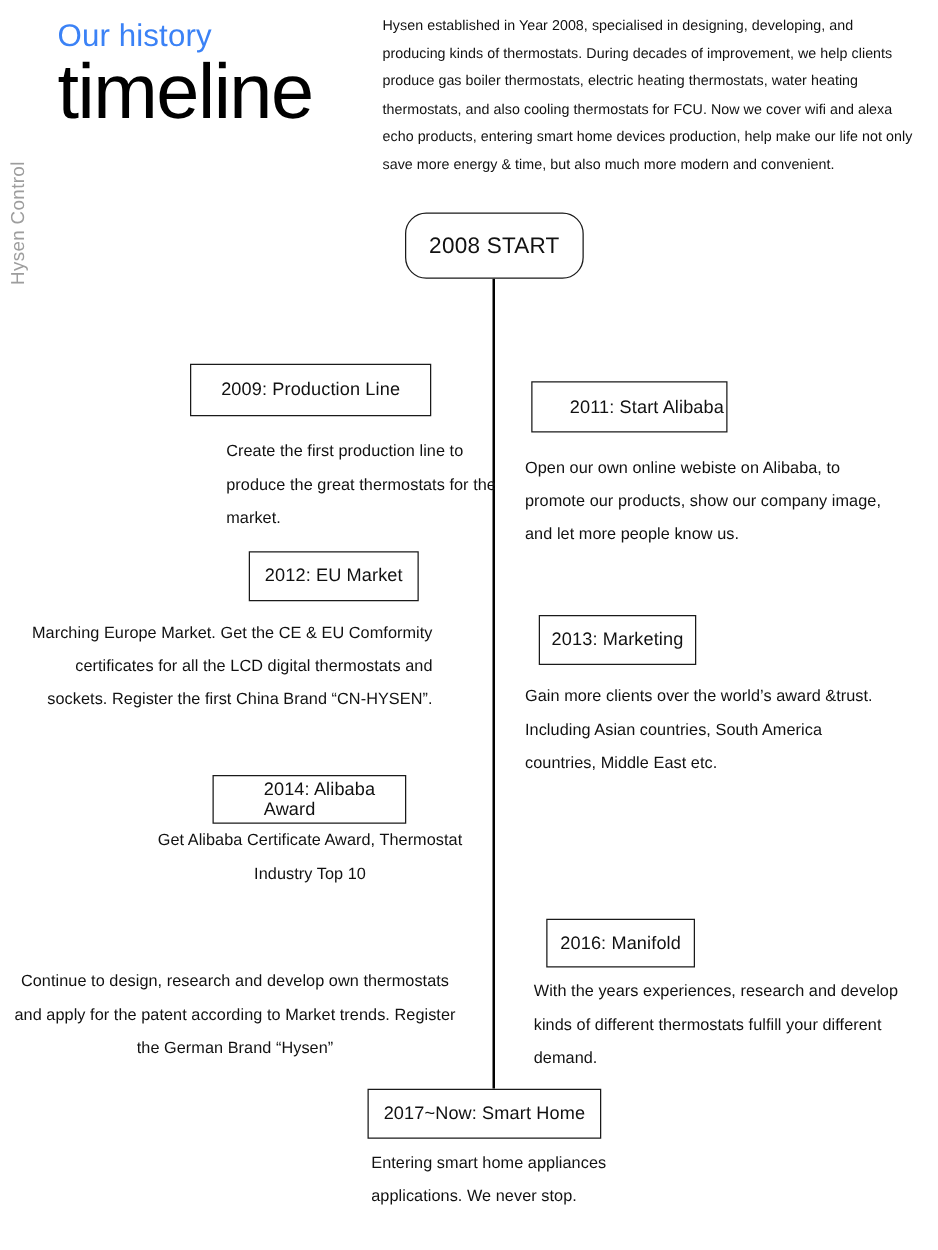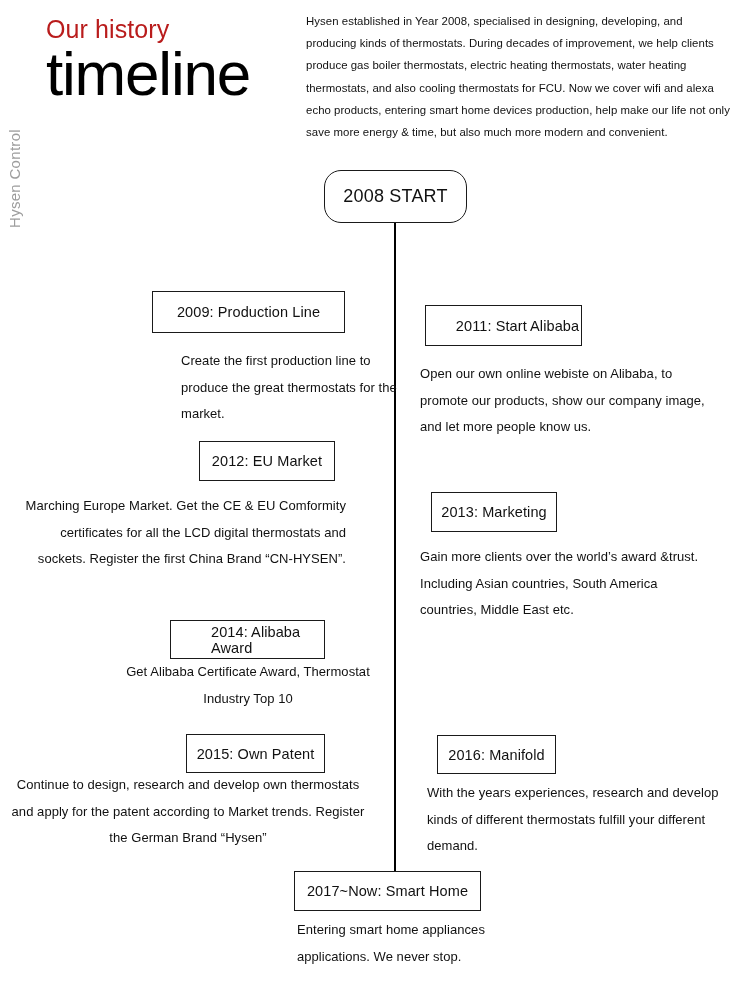--- a/index.html
+++ b/index.html
@@ -25,21 +25,21 @@
 
   
   .hdr-our {
     position: absolute;
     left: 46px;
     top: 16px;
     font-size: 25px;
     font-weight: 400;
     letter-spacing: 0.1px;
     line-height: 1.1;
-    color: #b91c1c;
+    color: #3b82f6;
   }
   .hdr-timeline {
     position: absolute;
     left: 46px;
     top: 41px;
     font-size: 62px;
     font-weight: 400;
     letter-spacing: -1.2px;
     line-height: 1.05;
     color: #000;
@@ -151,23 +151,20 @@
   <div class="tbox" style="left:431px; top:492px; width:126px; height:40px;">
     <span>2013: Marketing</span>
   </div>
   <div class="tdesc al-left" style="left:420px; top:544px; width:296px;">Gain more clients over the world’s award &amp;trust. Including Asian countries, South America countries, Middle East etc.</div>
 
   <div class="tbox" style="left:170px; top:620px; width:155px; height:39px;padding-left:40px;">
     <span>2014: Alibaba Award</span>
   </div>
   <div class="tdesc al-center" style="left:118px; top:659px; width:260px;">Get Alibaba Certificate Award, Thermostat Industry Top 10</div>
 
-  <div class="tbox" style="left:186px; top:734px; width:139px; height:39px;">
-    <span>2015: Own Patent</span>
-  </div>
   <div class="tdesc al-center" style="left:8px; top:772px; width:360px;">Continue to design, research and develop own thermostats  and apply for the patent according to Market trends. Register the German Brand “Hysen”</div>
 
   <div class="tbox" style="left:437px; top:735px; width:119px; height:39px;">
     <span>2016: Manifold</span>
   </div>
   <div class="tdesc al-left" style="left:427px; top:780px; width:292px;">With the years experiences, research and develop kinds of different thermostats fulfill your different demand.</div>
 
   <div class="tbox" style="left:294px; top:871px; width:187px; height:40px;">
     <span>2017~Now: Smart Home</span>
   </div>

